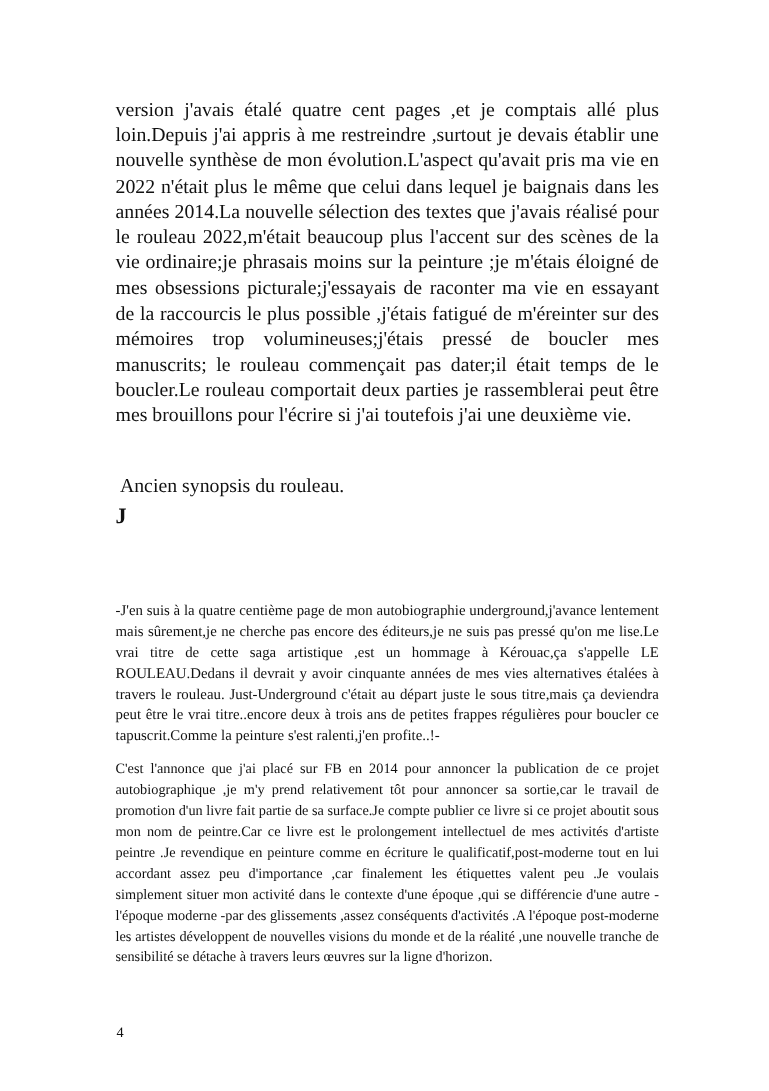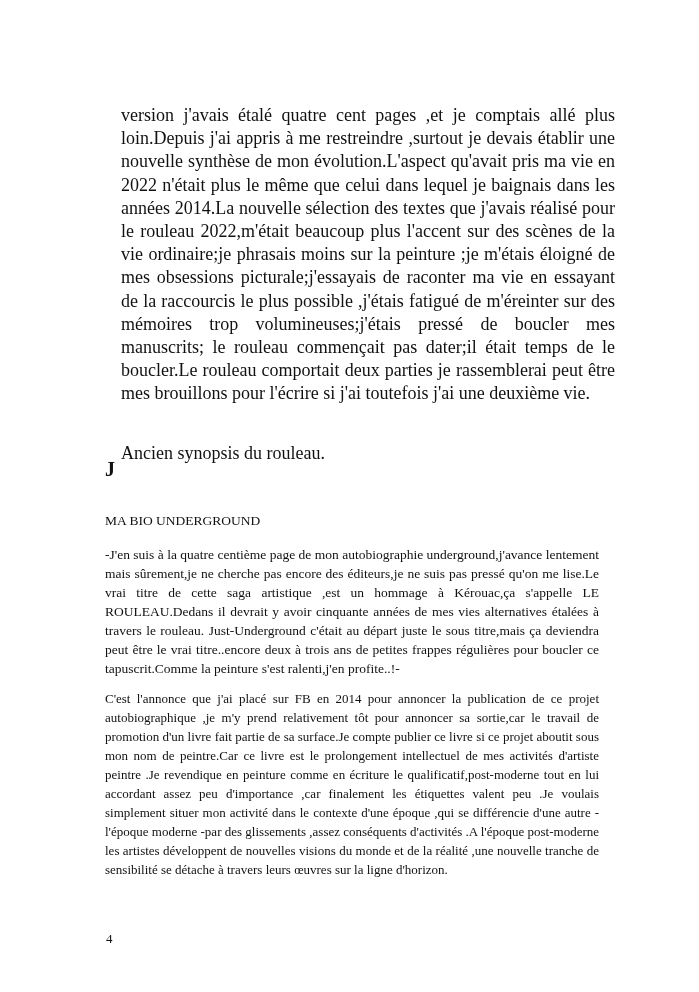--- a/index.html
+++ b/index.html
@@ -1,24 +1,24 @@
 <!DOCTYPE html>
 <html><head>
 <meta charset="utf-8">
 <style>
   html, body { margin: 0; padding: 0; background: #ffffff; }
   body { width: 699px; height: 992px; position: relative; overflow: hidden; color: #111; }
   .page { position: absolute; left: 0; top: 0; width: 699px; height: 992px; background: #fff; }
   .p1 {
     position: absolute; left: 105px; top: 88px; width: 494px;
     font-family: "Liberation Serif", serif; font-size: 18px; line-height: 23.2px;
-    text-align: justify; margin: 16px;
+    text-align: justify; margin: 0;
   }
   .synopsis {
-    position: absolute; left: 105px; top: 426px; margin: 16px;
+    position: absolute; left: 105px; top: 426px; margin: 4px;
     font-family: "Liberation Serif", serif; font-size: 18px; line-height: 22px;
   }
   .jletter {
     position: absolute; left: 105px; top: 457px; margin: 0;
     font-family: "Liberation Serif", serif; font-size: 20px; font-weight: bold; line-height: 24px;
   }
   .bio-title {
     position: absolute; left: 105px; top: 512px; margin: 0;
     font-family: "Liberation Serif", serif; font-size: 13.5px; line-height: 18px;
   }
@@ -37,17 +37,16 @@
     font-family: "Liberation Serif", serif; font-size: 13px; line-height: 16px;
   }
 </style>
 </head>
 <body>
 
 <div class="page">
   <p class="p1">version  j'avais étalé quatre cent pages ,et je comptais allé plus loin.Depuis j'ai appris à me restreindre ,surtout je devais établir une nouvelle synthèse de mon évolution.L'aspect qu'avait pris ma vie en 2022 n'était plus le même que celui dans lequel je baignais dans les années 2014.La nouvelle sélection des textes que j'avais réalisé pour le rouleau 2022,m'était beaucoup plus l'accent sur des scènes de la vie ordinaire;je phrasais moins sur la peinture ;je m'étais éloigné de mes obsessions picturale;j'essayais  de raconter ma vie en essayant de la raccourcis le plus possible ,j'étais fatigué de m'éreinter sur des mémoires trop volumineuses;j'étais pressé de boucler  mes manuscrits; le rouleau commençait pas dater;il était temps de le boucler.Le rouleau comportait deux parties je rassemblerai peut être  mes brouillons pour l'écrire si j'ai toutefois j'ai une deuxième vie.</p>
   <p class="synopsis">Ancien synopsis du rouleau.</p>
   <p class="jletter">J</p>
-  <p class="bio-title">MA BIO UNDERGROUND</p>
   <p class="quote">-J'en suis à la quatre centième page de mon autobiographie underground,j'avance lentement mais sûrement,je ne cherche pas encore des éditeurs,je ne suis pas pressé qu'on me lise.Le vrai titre de cette saga artistique ,est un hommage à Kérouac,ça s'appelle LE ROULEAU.Dedans il devrait y avoir cinquante années de mes vies alternatives étalées à travers le rouleau. Just-Underground c'était au départ juste le sous titre,mais ça deviendra peut être le vrai titre..encore deux à trois ans de petites frappes régulières pour boucler ce tapuscrit.Comme la peinture s'est ralenti,j'en profite..!-</p>
   <p class="p2">C'est l'annonce que j'ai placé sur FB en 2014 pour annoncer la publication de ce projet autobiographique ,je m'y prend relativement tôt pour annoncer sa sortie,car le travail de promotion d'un livre fait partie de sa surface.Je compte publier ce livre si ce projet aboutit sous mon nom de peintre.Car ce livre est le prolongement intellectuel de mes activités d'artiste peintre .Je revendique en peinture comme en écriture le qualificatif,post-moderne tout en lui accordant assez peu d'importance ,car finalement les étiquettes valent peu .Je voulais simplement situer mon activité dans le contexte d'une époque ,qui se différencie d'une autre -l'époque moderne -par des glissements ,assez conséquents d'activités .A l'époque post-moderne les artistes développent de nouvelles visions du monde et de la réalité ,une nouvelle tranche de sensibilité se détache à travers leurs œuvres sur la ligne d'horizon.</p>
   <p class="pagenum">4</p>
 </div>
 
 </body></html>

